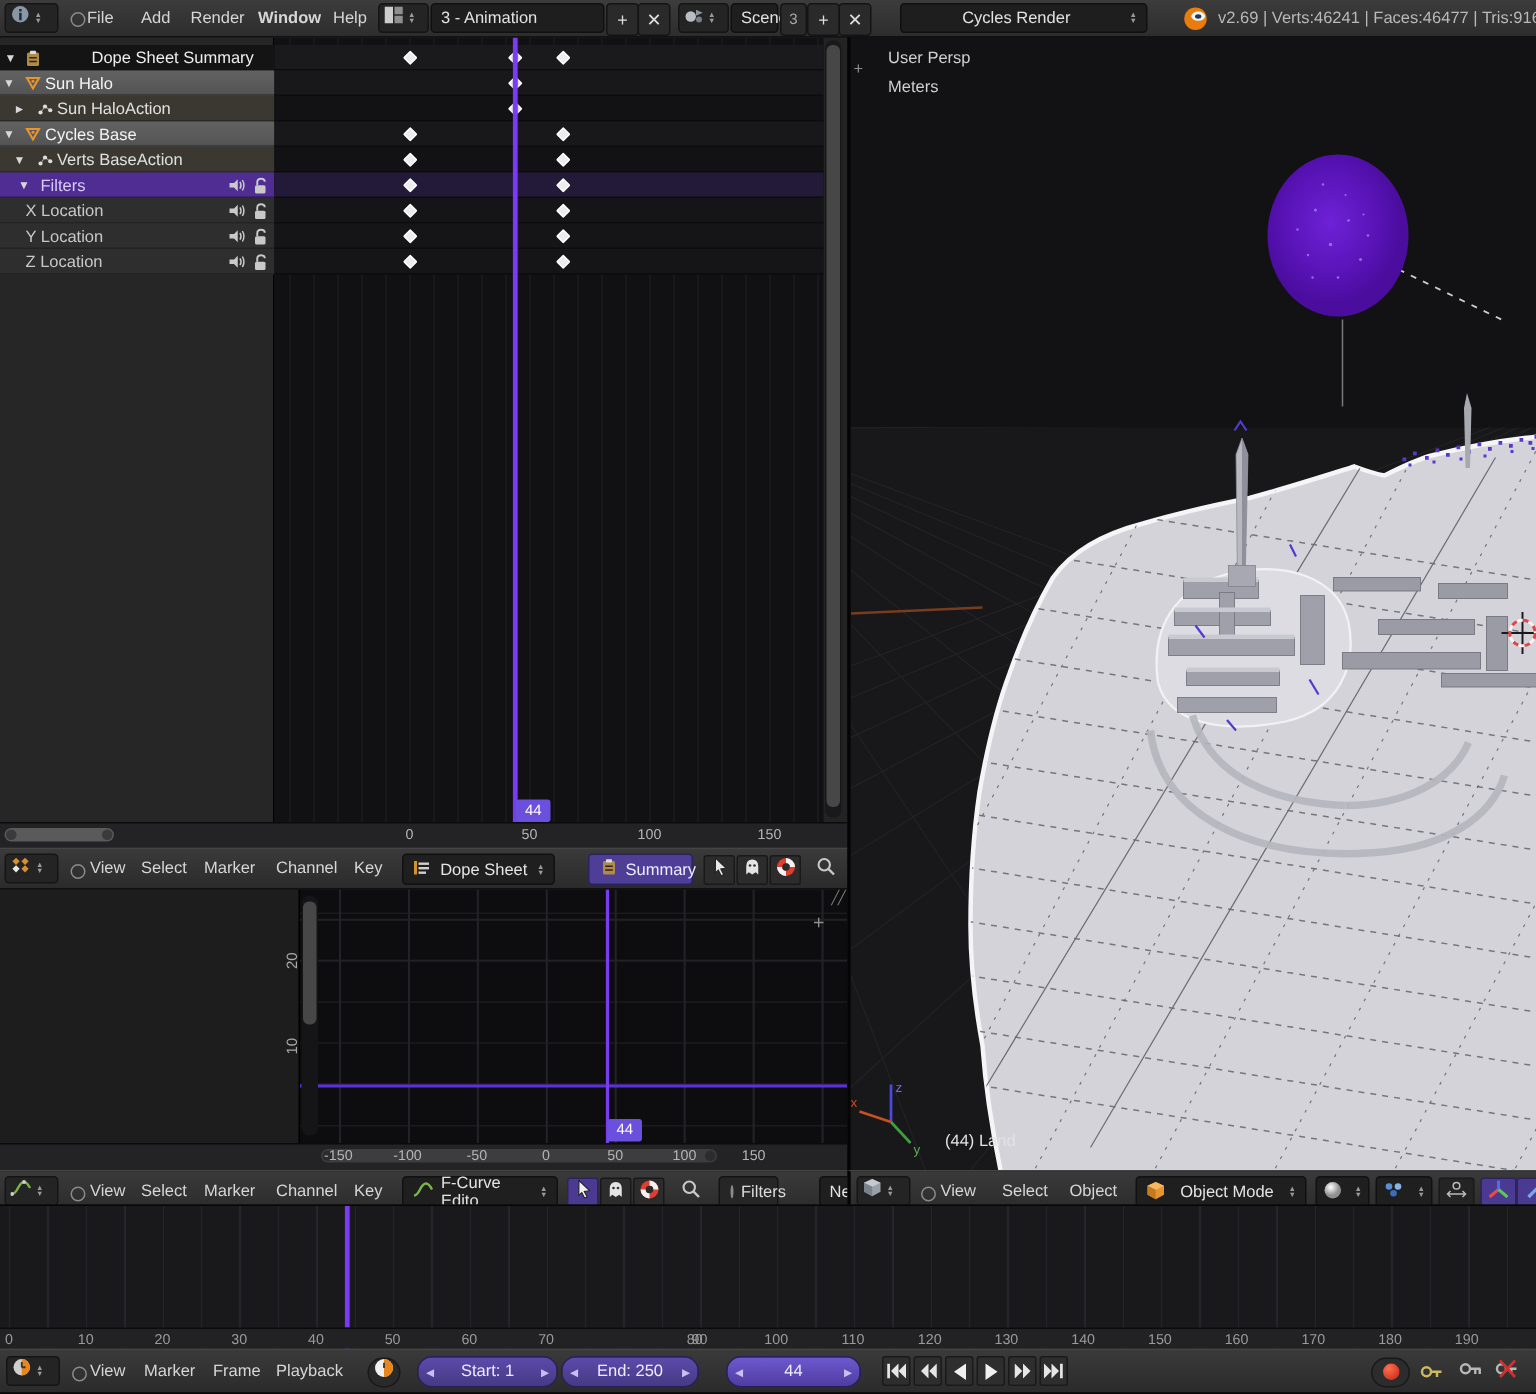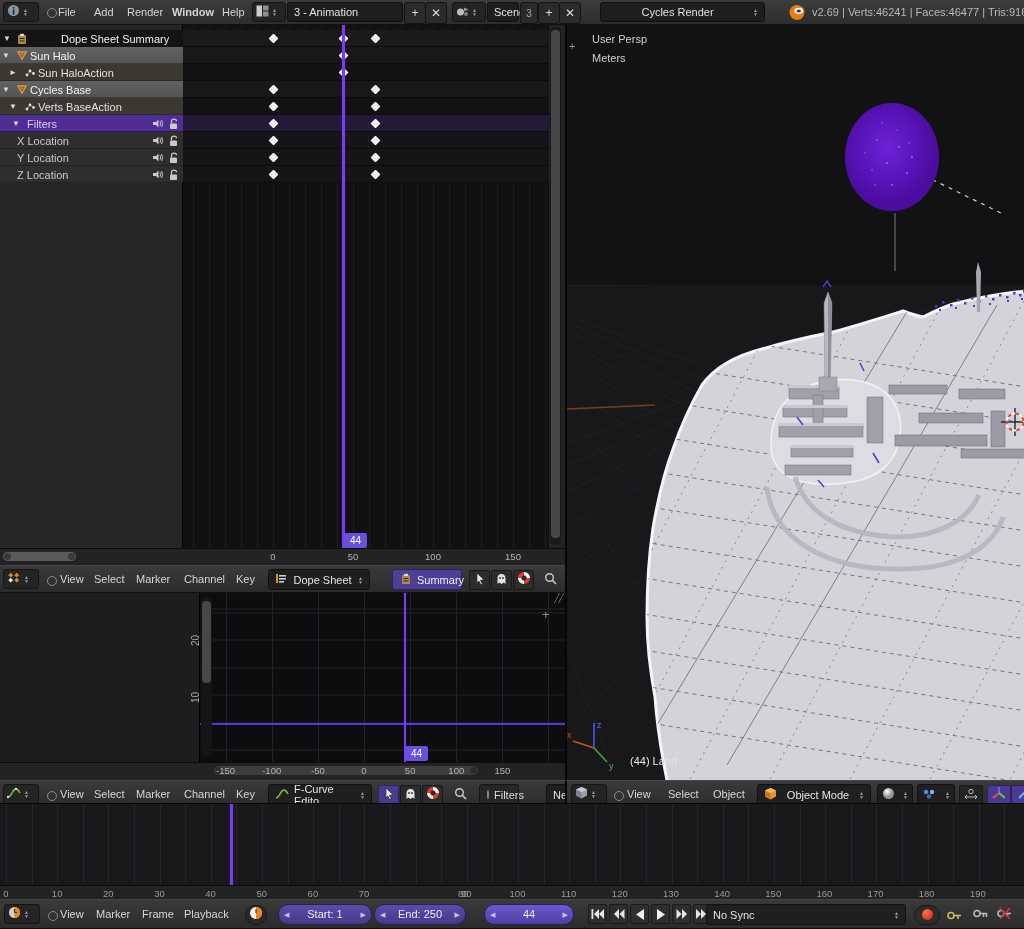--- a/index.html
+++ b/index.html
@@ -883,27 +883,20 @@
           <polygon points="6,0 11,5 6,10" fill="#e6e6e6"></polygon>
         </svg>
     </div>
     <div class="pbbtn" style="left:693px;">
       <svg width="13" height="10">
           <polygon points="0,0 5,5 0,10" fill="#e6e6e6"></polygon>
           <polygon points="5,0 10,5 5,10" fill="#e6e6e6"></polygon>
           <rect x="10.7" y="0" width="1.8" height="10" fill="#e6e6e6"></rect>
         </svg>
     </div>
-    <div class="dd" style="left:706px;top:4px;width:200px;justify-content:space-between;">
-      <span>No Sync</span>
-      <span class="updown">
-          <span>▲</span>
-          <span>▼</span>
-        </span>
-    </div>
     <div class="toolbtn" style="left:914px;top:4.5px;width:26px;border-radius:10px;">
       <span class="recdot"></span>
     </div>
     <span style="position:absolute;left:946px;top:8px;">
       <svg width="17" height="13">
           <circle cx="5" cy="6.5" r="3" fill="none" stroke="#cdb964" stroke-width="1.6"></circle>
           <line x1="8" y1="6.5" x2="15" y2="6.5" stroke="#cdb964" stroke-width="1.6"></line>
           <line x1="12" y1="6.5" x2="12" y2="10" stroke="#cdb964" stroke-width="1.6"></line>
         </svg>
     </span>

